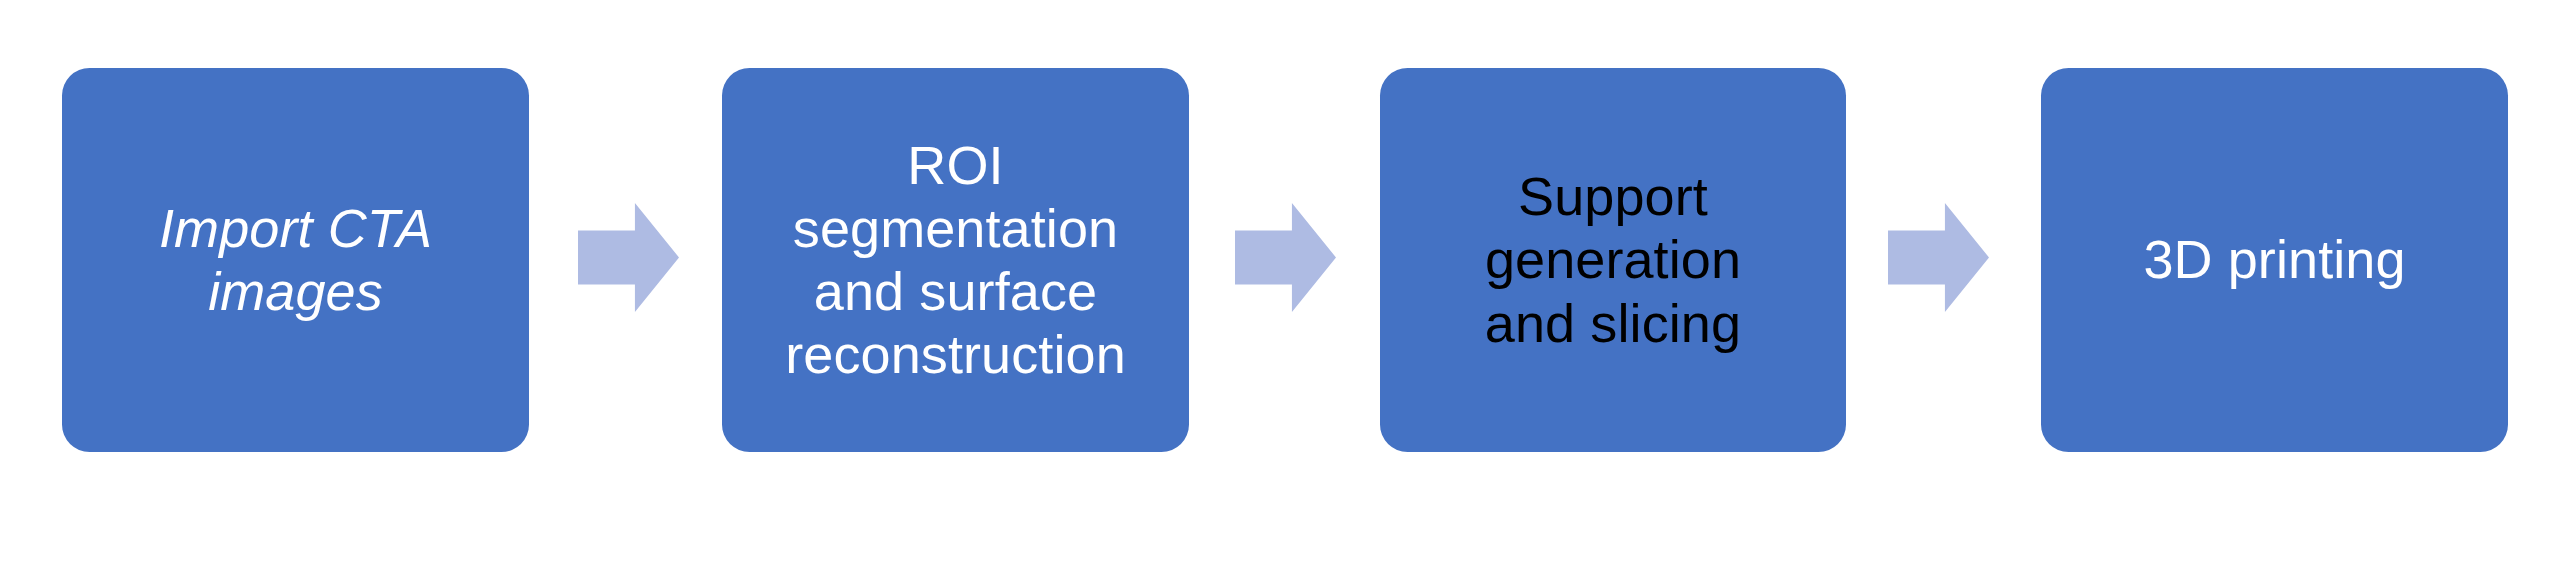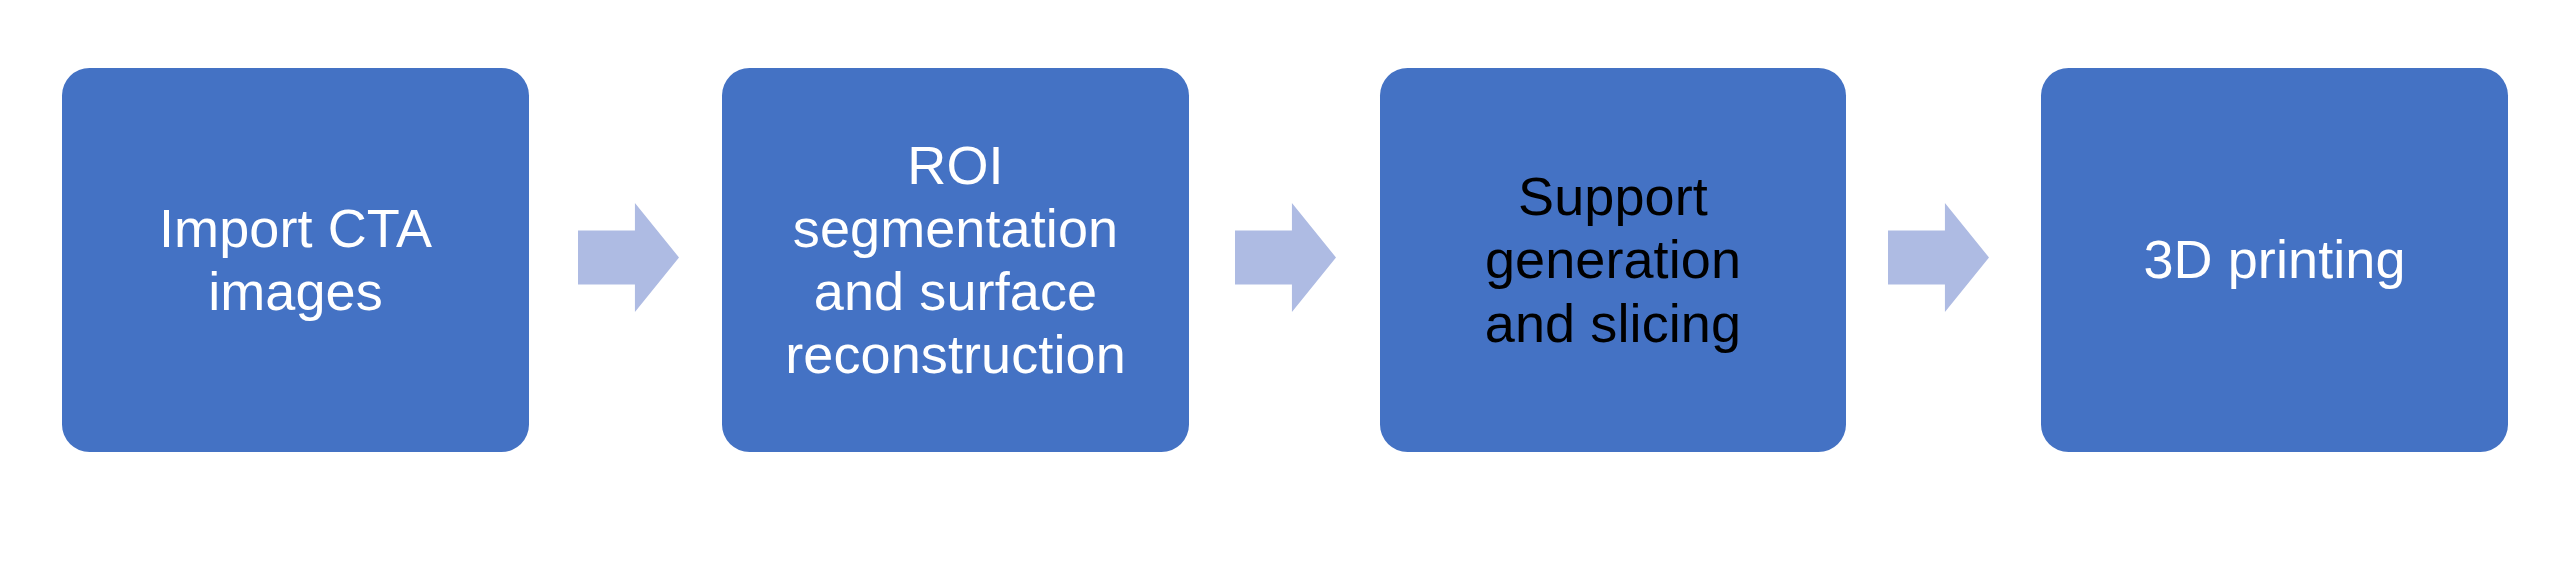--- a/index.html
+++ b/index.html
@@ -44,21 +44,21 @@
     display: block;
     width: 100%;
     height: 100%;
   }
 </style>
 </head>
 <body>
 
 <div id="canvas" style="background: rgb(255, 255, 255);">
 
-  <div class="node" id="node-1" style="left: 62px; top: 68px; width: 467px; height: 384px; background: rgb(68, 114, 196); border-radius: 27.6px;">
+  <div class="node" id="node-1" style="left: 62px; top: 68px; width: 467px; height: 384px; background: rgb(68, 114, 196); border-radius: 27.6px; font-style: italic;">
     <span class="node-label" style="color: rgb(255, 255, 255);">Import CTA
 images</span>
   </div>
 
   <div class="arrow" id="arrow-1" style="left: 578px; top: 203px; width: 101px; height: 109px;">
     <svg viewBox="0 0 110 119" preserveAspectRatio="none" aria-hidden="true">
       <polygon points="0,30 62,30 62,0 110,59.5 62,119 62,89 0,89" fill="#AEBBE3"></polygon>
     </svg>
   </div>
 

